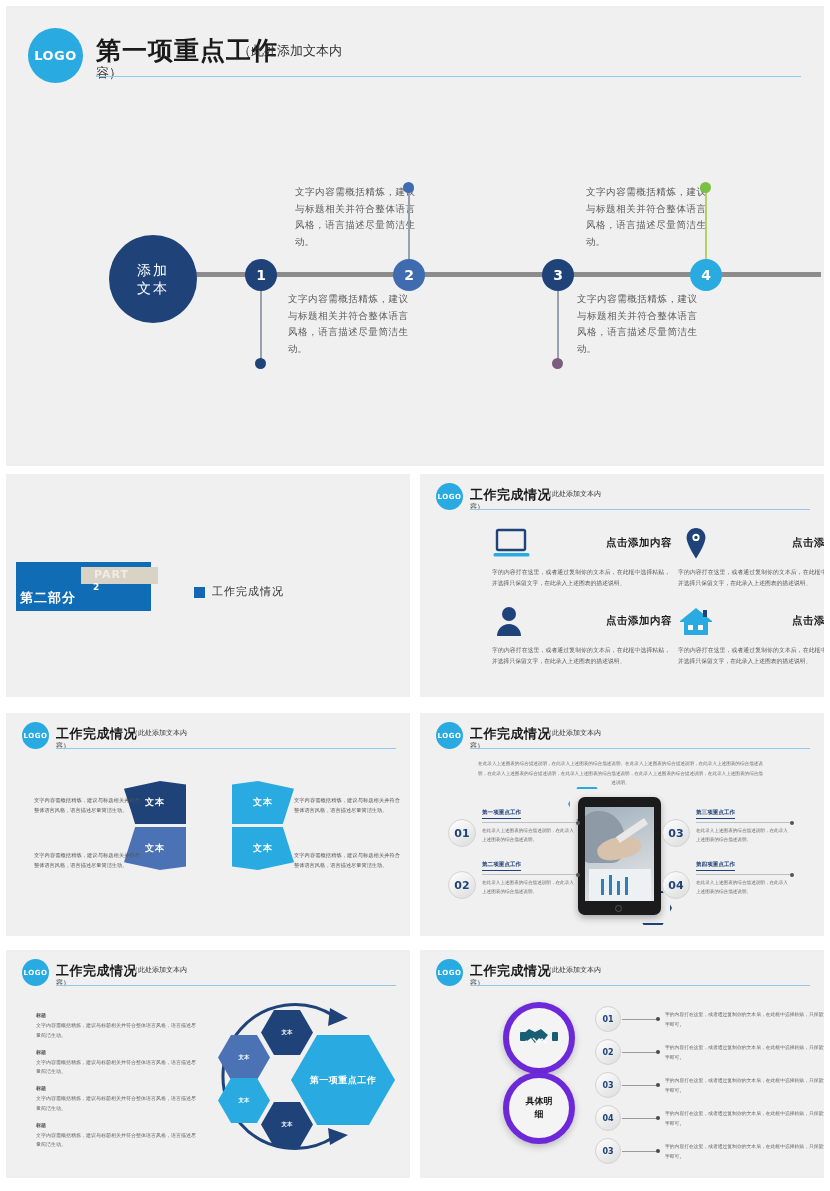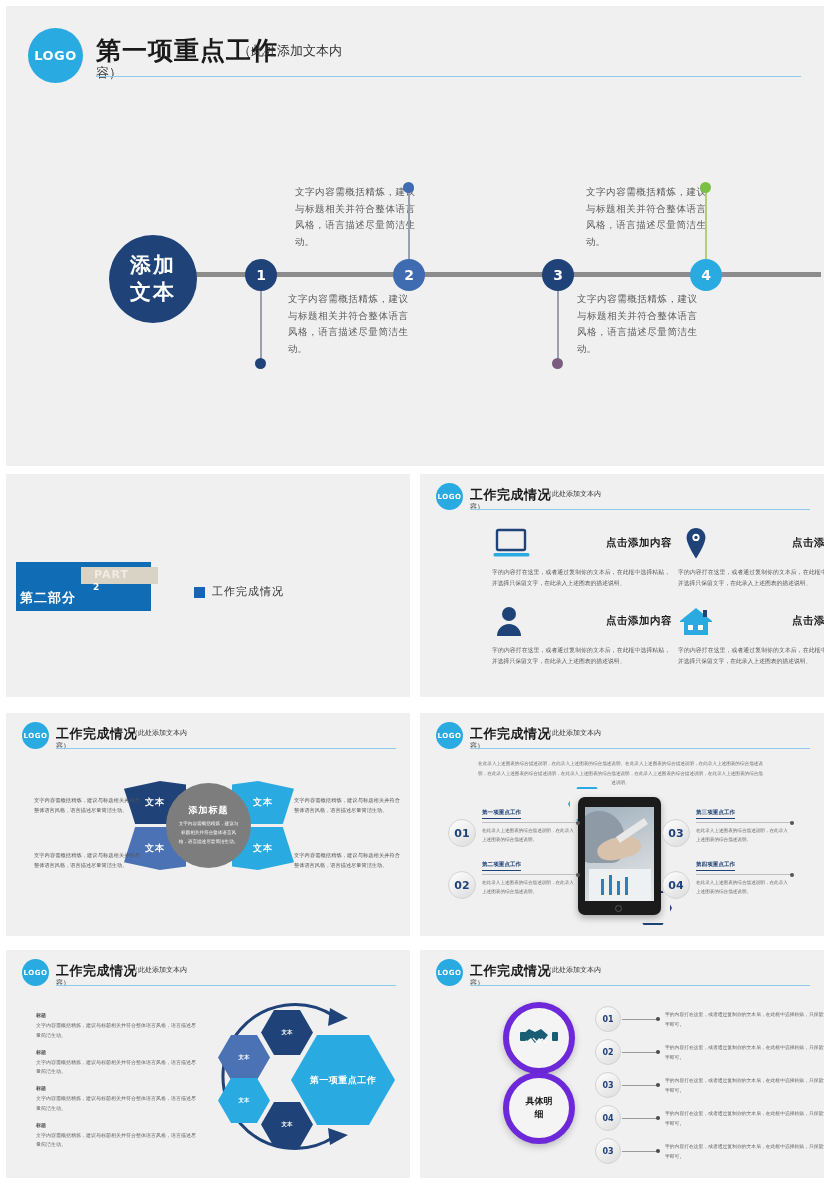--- a/index.html
+++ b/index.html
@@ -48,21 +48,21 @@
   .sm-sub1  { left:125px; top:15px; font-size:7px; }
   .sm-sub2  { left:50px;  top:28px; font-size:7px; }
   .sm-rule  { left:50px;  top:35px; width:340px; }
 
   
   .tl-axis { position:absolute; left:135px; top:266px; width:680px; height:5px; background:#8c8c8c; }
   .tl-big {
     position:absolute; left:103px; top:229px; width:88px; height:88px;
     border-radius:50%; background:#1f4278; color:#fff;
     display:flex; flex-direction:column; align-items:center; justify-content:center;
-    font-size:21px; font-weight:700; line-height:1.3; letter-spacing:2px;
+    font-size:14px; font-weight:400; line-height:1.3; letter-spacing:2px;
   }
   .tl-node {
     position:absolute; width:32px; height:32px; border-radius:50%;
     color:#fff; font-size:14px; font-weight:700;
     display:flex; align-items:center; justify-content:center;
     z-index:3;
   }
   .tl-stem { position:absolute; width:2px; background:#9aa0ad; z-index:1; }
   .tl-dot  { position:absolute; width:11px; height:11px; border-radius:50%; z-index:2; }
   .tl-text {
@@ -323,24 +323,20 @@
 
     <div class="petal" style="left:118px;top:68px;width:62px;height:43px;background:#1f4278;
                 clip-path:polygon(0% 18%,58% 0%,100% 8%,100% 100%,18% 100%);">文本</div>
     <div class="petal" style="left:118px;top:114px;width:62px;height:43px;background:#4a72b5;
                 clip-path:polygon(18% 0%,100% 0%,100% 92%,58% 100%,0% 82%);">文本</div>
     <div class="petal" style="left:226px;top:68px;width:62px;height:43px;background:#29abe2;
                 clip-path:polygon(0% 8%,42% 0%,100% 18%,82% 100%,0% 100%);">文本</div>
     <div class="petal" style="left:226px;top:114px;width:62px;height:43px;background:#29abe2;
                 clip-path:polygon(0% 0%,82% 0%,100% 82%,42% 100%,0% 92%);">文本</div>
 
-    <div class="hub">
-      <div class="hub-title">添加标题</div>
-      <div class="hub-body">文字内容需概括精炼，建议与标题相关并符合整体语言风格，语言描述尽量简洁生动。</div>
-    </div>
 
     <div class="side-text" id="s4-l1">文字内容需概括精炼，建议与标题相关并符合整体语言风格，语言描述尽量简洁生动。</div>
     <div class="side-text" id="s4-l2">文字内容需概括精炼，建议与标题相关并符合整体语言风格，语言描述尽量简洁生动。</div>
     <div class="side-text" id="s4-r1">文字内容需概括精炼，建议与标题相关并符合整体语言风格，语言描述尽量简洁生动。</div>
     <div class="side-text" id="s4-r2">文字内容需概括精炼，建议与标题相关并符合整体语言风格，语言描述尽量简洁生动。</div>
   </div>
 
   <div class="slide" id="slide-5">
     <div class="hdr">
       <div class="logo-badge sm-logo">LOGO</div>

